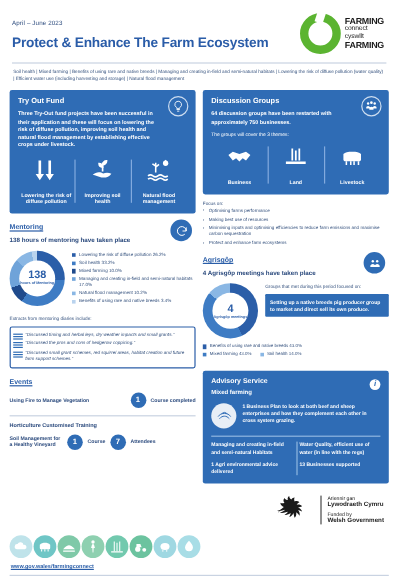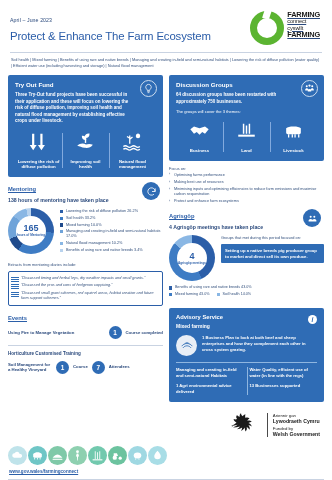--- a/index.html
+++ b/index.html
@@ -10,22 +10,22 @@
     color: #2b4a7d;
     overflow: hidden;
     position: relative;
   }
   .page { width: 332px; height: 480px; padding: 0; position: relative; }
 
   
   .header { padding: 11px 10px 0 10px; display: flex; justify-content: space-between; align-items: flex-start; }
   .hdr-left { padding-top: 6px; }
   .date-line { font-size: 5.2px; color: #2b4a7d; letter-spacing: .1px; }
-  .main-title { font-size: 11.4px; font-weight: normal; color: #2a5ca8; margin-top: 7px; letter-spacing: -.15px; }
-  .logo-wrap { display: flex; align-items: flex-start; gap: 3px; padding-right: 2px; text-decoration: underline; }
+  .main-title { font-size: 11.4px; font-weight: bold; color: #2a5ca8; margin-top: 7px; letter-spacing: -.15px; }
+  .logo-wrap { display: flex; align-items: center; gap: 3px; padding-right: 2px; }
   .logo-ring { width: 34px; height: 34px; border-radius: 50%; border: 7px solid #5bb431; position: relative; }
   .logo-ring::after { content: ""; position: absolute; left: 50%; top: -9px; width: 7px; height: 10px; background: #fff; transform: translateX(-50%) rotate(18deg); }
   .logo-text { line-height: 1.05; }
   .lt1 { font-size: 7.4px; font-weight: bold; color: #1a1a1a; letter-spacing: -.2px; }
   .lt2 { font-size: 5.6px; color: #1a1a1a; letter-spacing: -.1px; }
   .lt3 { font-size: 5.6px; color: #1a1a1a; letter-spacing: -.1px; margin-top: 1px; }
   .lt4 { font-size: 7.4px; font-weight: bold; color: #1a1a1a; letter-spacing: -.2px; }
 
   .hdr-rule { height: 1px; background: #c9d3e2; margin: 7px 10px 0 10px; }
   .topics { font-size: 3.9px; line-height: 1.55; color: #33507d; padding: 4px 12px 0 11px; }
@@ -194,21 +194,21 @@
             <path d="M20 12a8 8 0 1 0-2.6 5.9"></path>
             <path d="M20 6v6h-6" stroke-linecap="round"></path>
           </svg>
         </div>
         <div class="sec-title">Mentoring</div>
         <div class="sec-sub">138 hours of mentoring have taken place</div>
 
         <div class="donut-row">
           <div class="donut" style="background: conic-gradient(#2b5ea8 0 26.2%, #3e7cc4 26.2% 59.4%, #1f4a8c 59.4% 69.4%, #6fa3d9 69.4% 86.4%, #8ab7e4 86.4% 96.6%, #b9d3ee 96.6% 100%);">
             <div class="hole">
-              <div class="donut-num">165</div>
+              <div class="donut-num">138</div>
               <div class="donut-cap">hours of Mentoring</div>
             </div>
           </div>
           <div class="legend">
             <div class="lg-item">
                 <span class="lg-sw" style="background:#2b5ea8"></span>
                 <span>Lowering the risk of diffuse pollution 26.2%</span>
               </div>
             <div class="lg-item">
                 <span class="lg-sw" style="background:#3e7cc4"></span>

